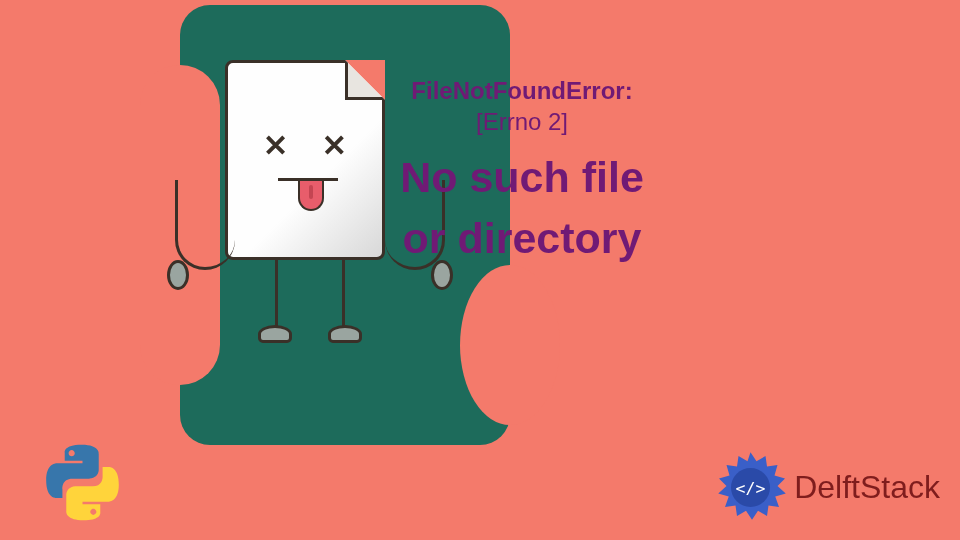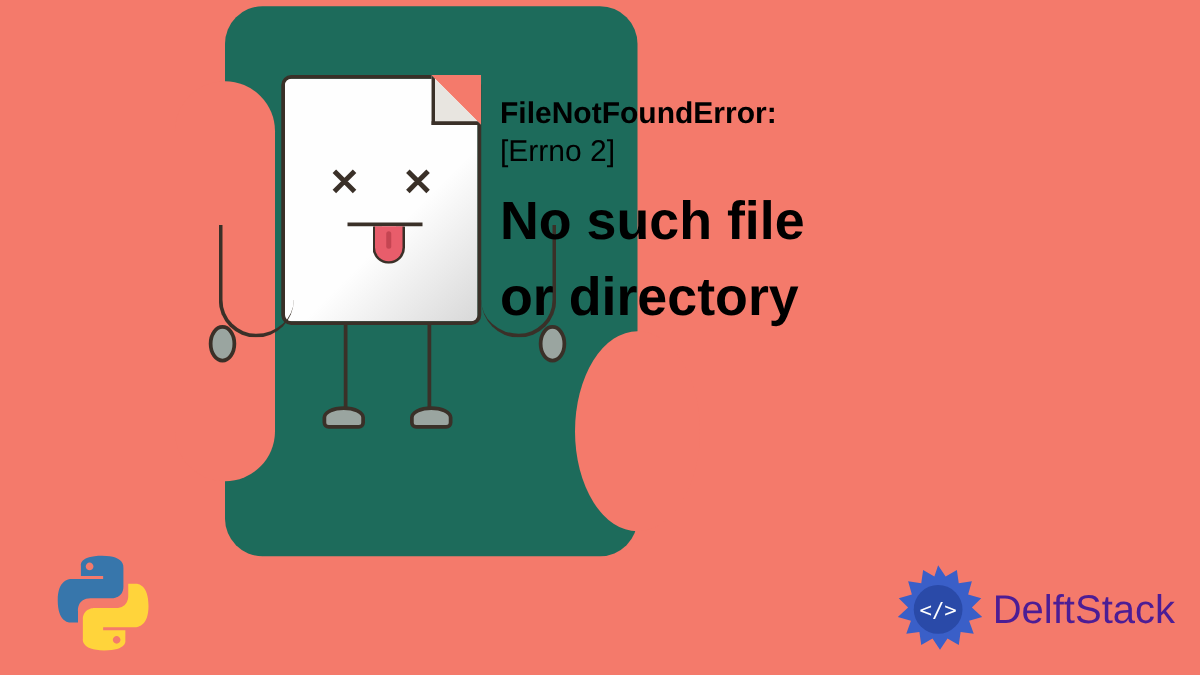--- a/index.html
+++ b/index.html
@@ -148,24 +148,25 @@
       width: 34px;
       height: 18px;
       background: #9aa5a0;
       border: 3px solid #3a3028;
       border-radius: 50% 50% 5px 5px;
     }
     .foot.left { left: 33px; }
     .foot.right { right: 33px; }
     .text-block {
       position: absolute;
-      left: 400px;
+      left: 382px;
       top: 75px;
       width: 280px;
-      color: #000000;
+      text-align: center;
+      color: #701a75;
     }
     .text-line1 {
       font-size: 24px;
       font-weight: bold;
       line-height: 1.3;
     }
     .text-line2 {
       font-size: 24px;
       font-weight: normal;
       line-height: 1.3;
@@ -190,21 +191,21 @@
       display: flex;
       align-items: center;
       gap: 6px;
     }
     .delft-icon {
       width: 75px;
       height: 75px;
     }
     .delft-text {
       font-size: 32px;
-      color: #4c1d95;
+      color: #7f1d1d;
       font-weight: normal;
     }
   </style>
 </head>
 <body>
 
 <div class="green-bg"></div>
 
 <div class="file-char">
   <div class="file-body">

